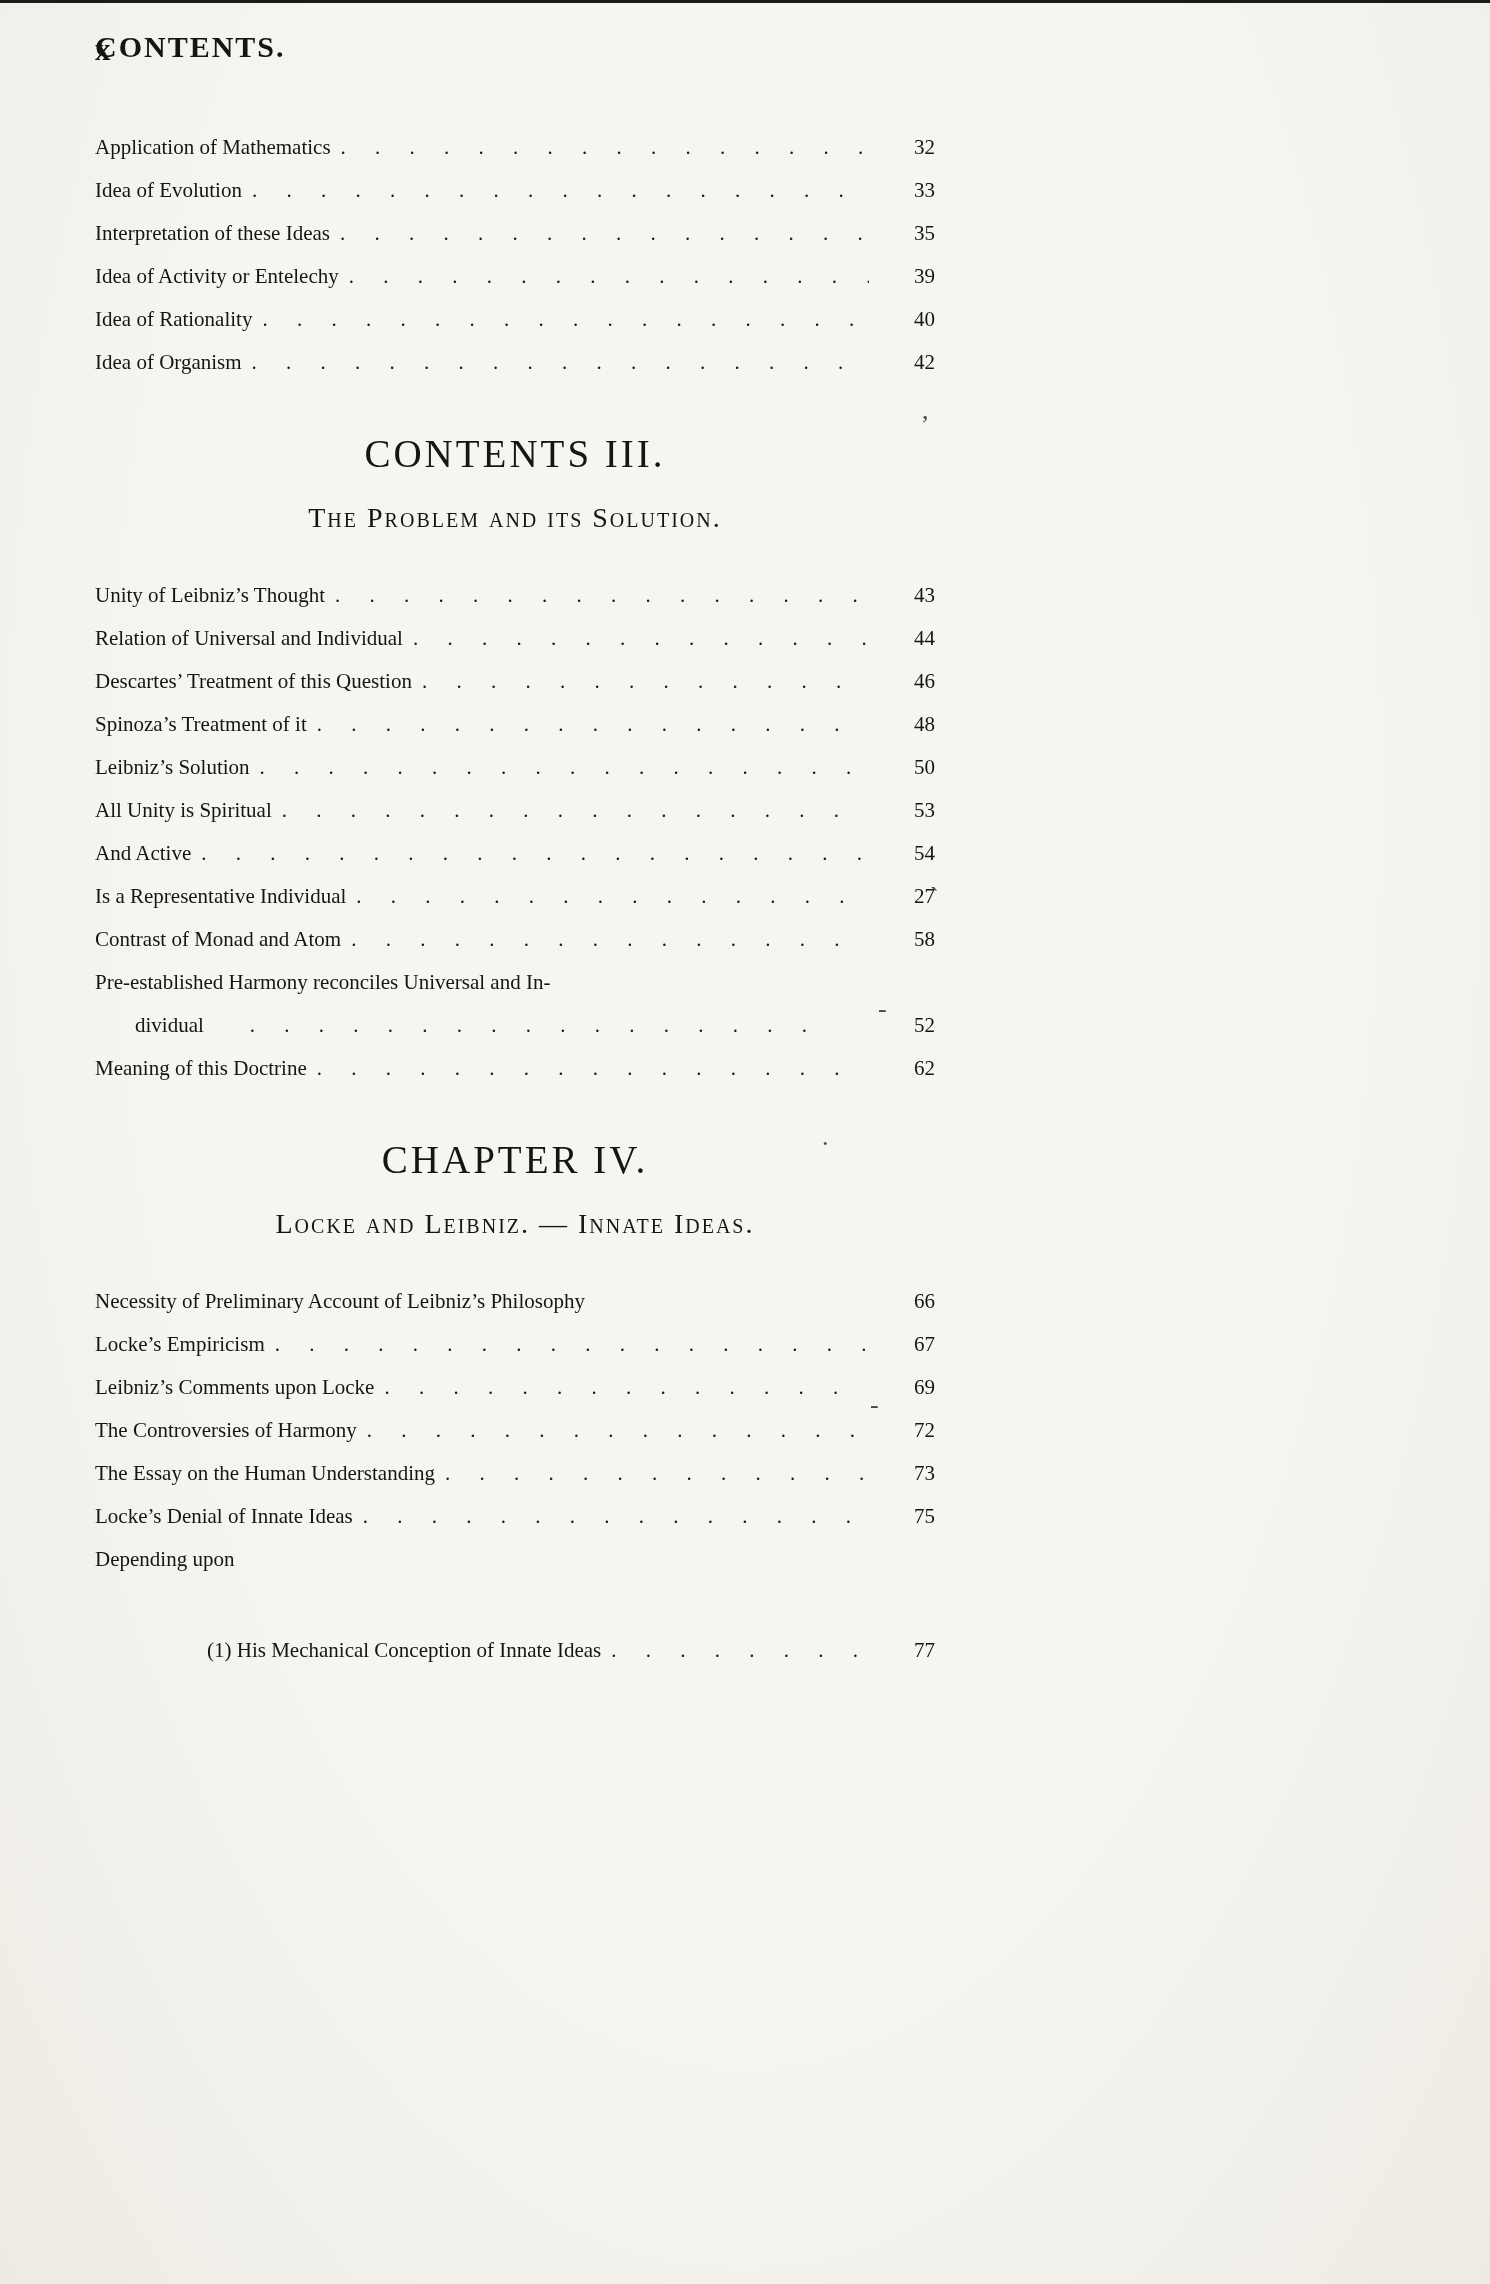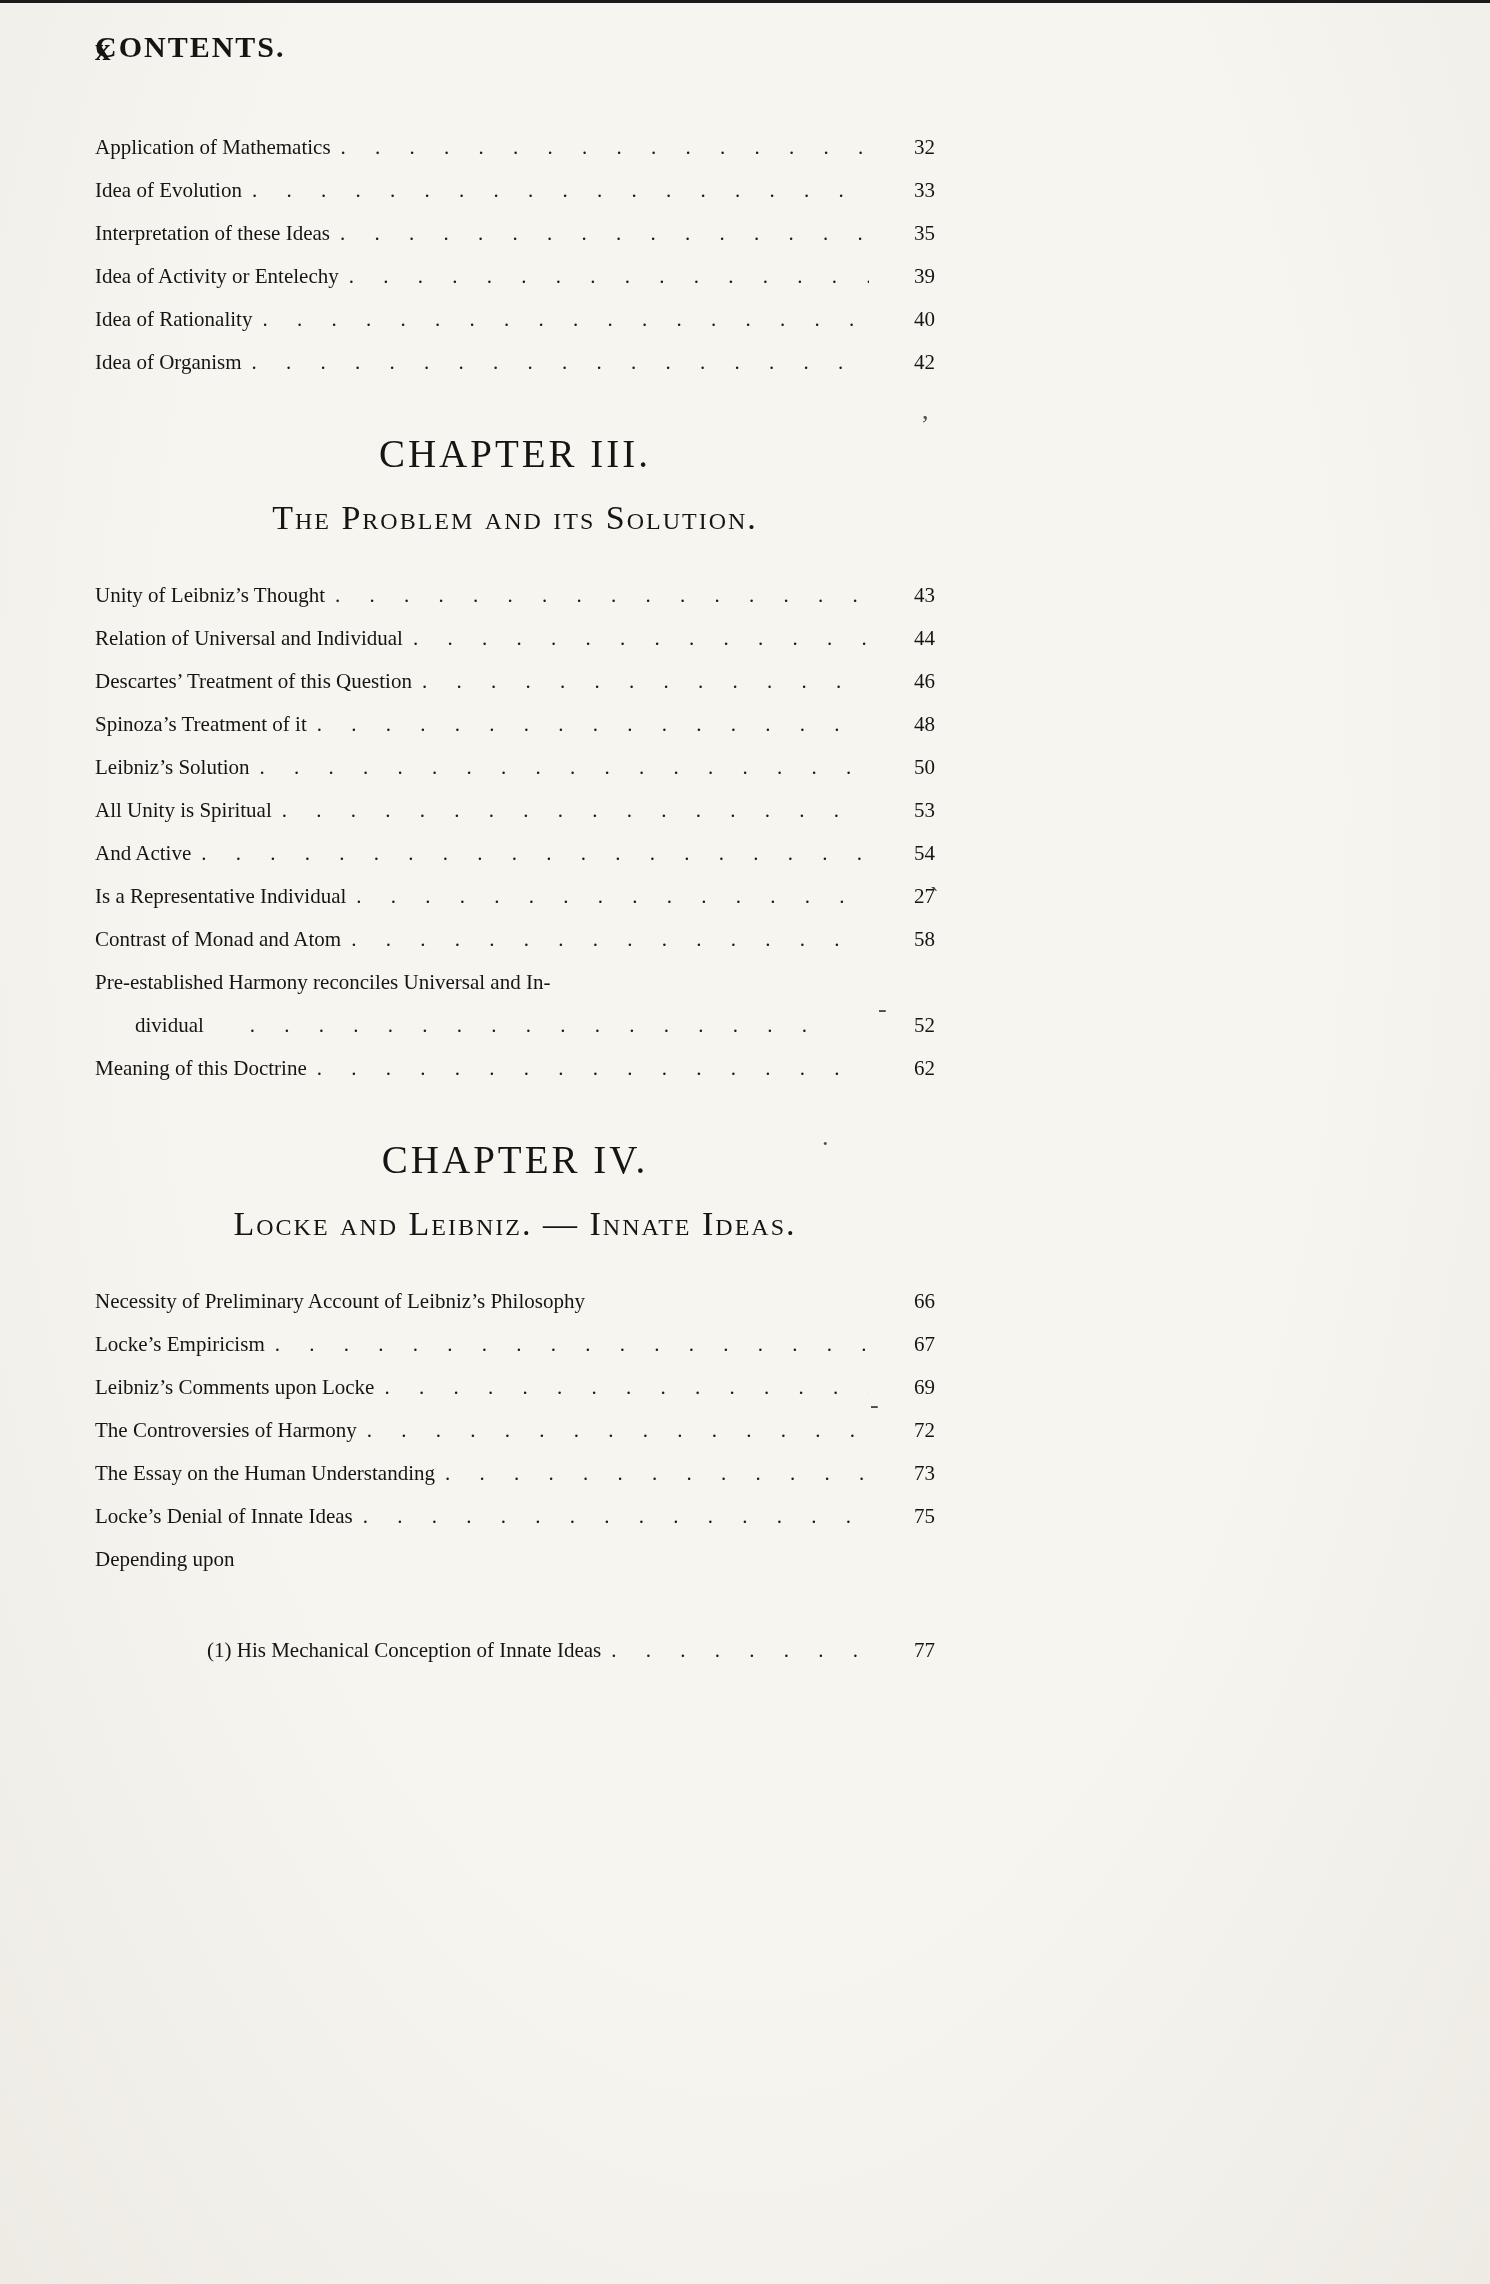--- a/index.html
+++ b/index.html
@@ -15,21 +15,21 @@
   .page-num-corner{position:absolute;left:0;top:2px;font-size:31px;font-weight:700;letter-spacing:1px;}
   .running-head{position:absolute;left:0;right:0;top:0;text-align:left;font-size:30px;font-weight:700;letter-spacing:2px;}
   .entry{display:flex;align-items:baseline;line-height:43px;font-size:21px;}
   .entry .label{white-space:nowrap;}
   .leader{flex:1 1 auto;min-width:8px;overflow:hidden;white-space:nowrap;margin:0 10px;word-spacing:24px;color:#1d1c1a;}
   .leader.empty{visibility:hidden;}
   .pageno{min-width:56px;text-align:right;white-space:nowrap;}
   .indent-1{padding-left:40px;gap:36px;}
   .indent-2{padding-left:112px;margin-top:48px;}
   .chapter{text-align:center;font-size:39px;letter-spacing:3px;margin:46px 0 18px 0;line-height:48px;}
-  .subtitle{text-align:center;font-variant:small-caps;font-size:34px;letter-spacing:2px;margin:0 0 34px 0;line-height:44px;}
+  .subtitle{text-align:center;font-variant:small-caps;font-size:28px;letter-spacing:2px;margin:0 0 34px 0;line-height:44px;}
   .artifact{position:absolute;font-size:26px;color:#4d4a45;line-height:1;}
 </style>
 </head>
 <body>
 
 <div class="scan-edge"></div>
 
 <div class="content">
   <div class="header-row">
     <span class="page-num-corner">x</span>
@@ -59,21 +59,21 @@
       <div class="entry">
         <span class="label">Idea of Rationality</span>
         <span class="leader">. . . . . . . . . . . . . . . . . . . . . . . . . . . . . . . . . . . . . . . . . . . . . . . . . . . . . . . . . . . .</span>
         <span class="pageno">40</span>
       </div>
       <div class="entry">
         <span class="label">Idea of Organism</span>
         <span class="leader">. . . . . . . . . . . . . . . . . . . . . . . . . . . . . . . . . . . . . . . . . . . . . . . . . . . . . . . . . . . .</span>
         <span class="pageno">42</span>
       </div>
-      <div class="chapter">CHAPTER III.</div>
+      <div class="chapter">CONTENTS III.</div>
       <div class="subtitle">The Problem and its Solution.</div>
       <div class="entry">
         <span class="label">Unity of Leibniz’s Thought</span>
         <span class="leader">. . . . . . . . . . . . . . . . . . . . . . . . . . . . . . . . . . . . . . . . . . . . . . . . . . . . . . . . . . . .</span>
         <span class="pageno">43</span>
       </div>
       <div class="entry">
         <span class="label">Relation of Universal and Individual</span>
         <span class="leader">. . . . . . . . . . . . . . . . . . . . . . . . . . . . . . . . . . . . . . . . . . . . . . . . . . . . . . . . . . . .</span>
         <span class="pageno">44</span>

